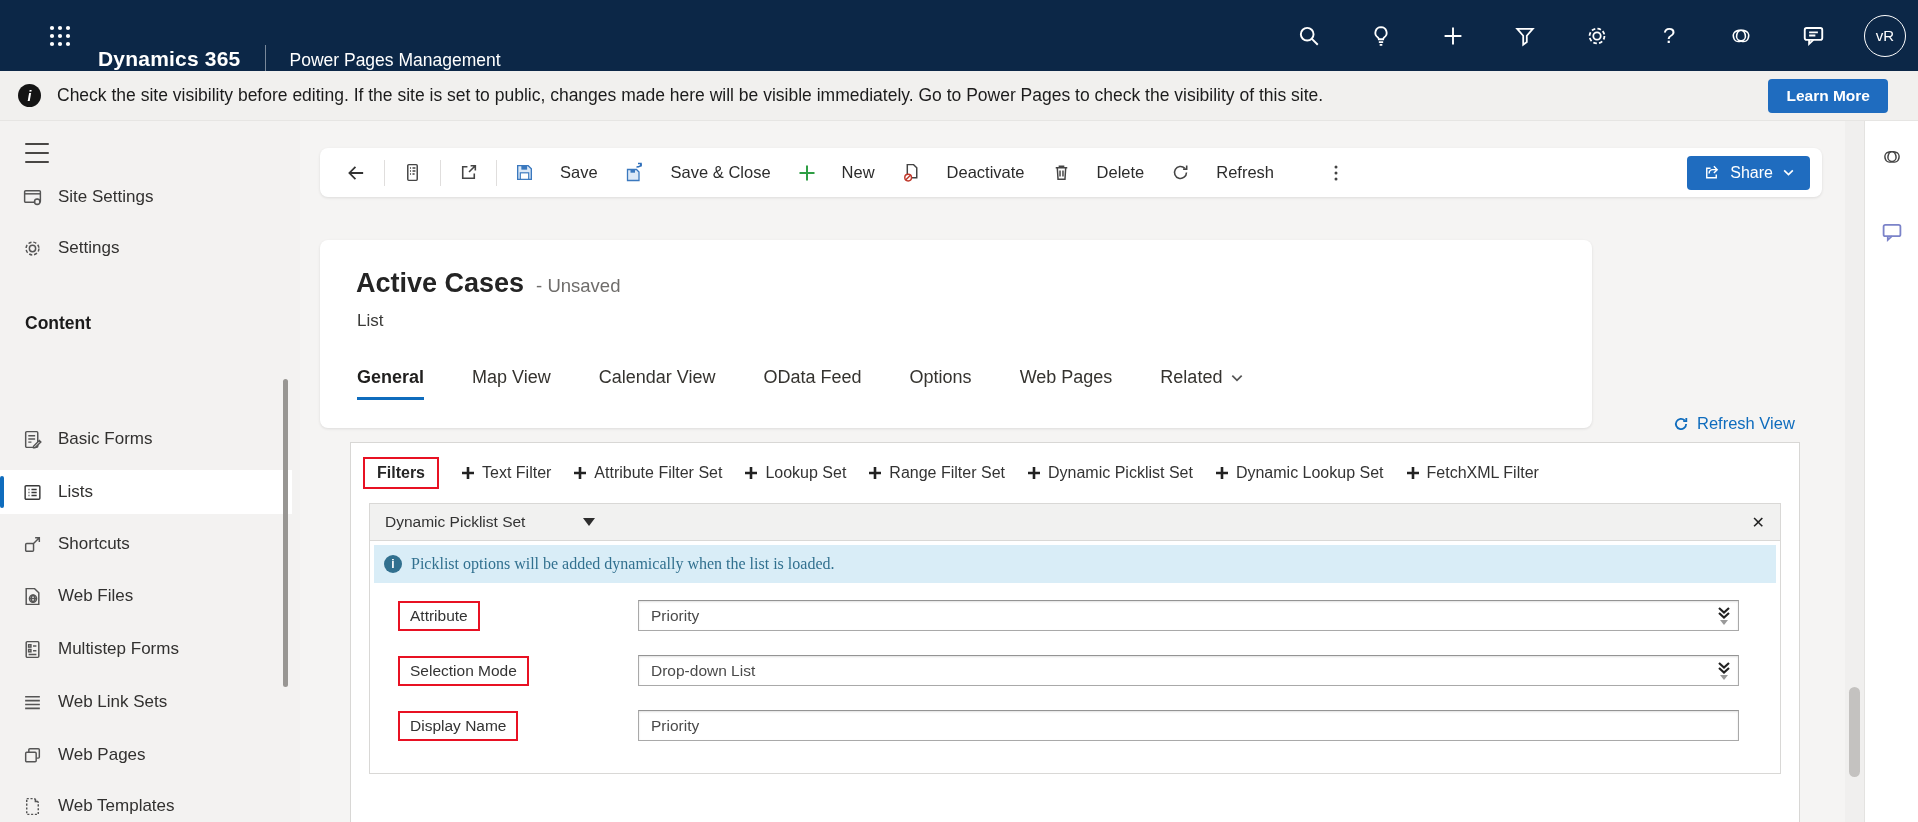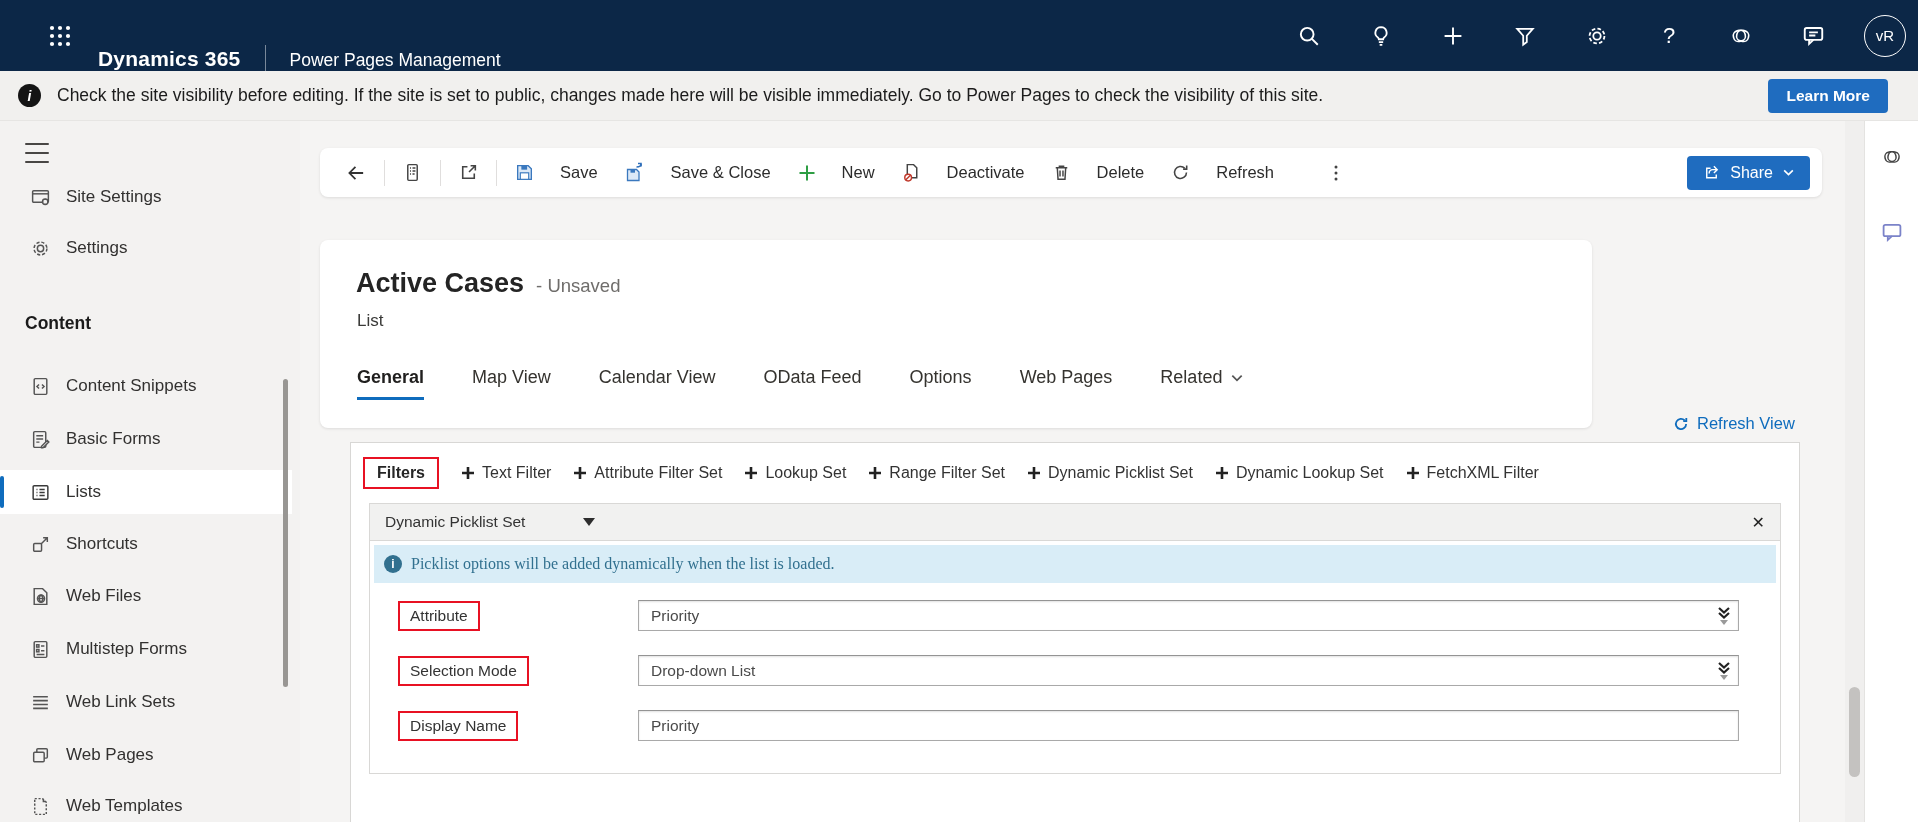--- a/index.html
+++ b/index.html
@@ -22,21 +22,21 @@
   .banner-ico{width:23px;height:23px;border-radius:50%;background:#141414;color:#fff;display:flex;align-items:center;justify-content:center;font-size:14px;font-weight:700;font-style:italic;flex:none;}
   .banner-text{margin-left:16px;font-size:17.5px;color:#1c1c1c;}
   .learnmore{margin-left:auto;background:#1f6cbf;color:#fff;font-size:15.5px;font-weight:600;border:none;border-radius:4px;height:34px;padding:0 18px;cursor:pointer;white-space:nowrap;}
 
   
   .bodyrow{position:absolute;left:0;top:121px;width:1918px;height:701px;}
   .sidebar{position:absolute;left:0;top:0;width:300px;height:701px;background:#f3f2f1;}
   .main{position:absolute;left:300px;top:0;width:1618px;height:701px;background:#f5f4f3;}
 
   
-  .srow{position:absolute;left:0;width:292px;height:44px;display:flex;align-items:center;gap:15px;padding-left:30px;color:#323130;font-size:17px;cursor:pointer;}
+  .srow{position:absolute;left:0;width:292px;height:44px;display:flex;align-items:center;gap:15px;padding-left:22px;color:#323130;font-size:17px;cursor:pointer;}
   .srow svg{flex:none;}
   .srow.selected{background:#fff;}
   .sel-bar{position:absolute;left:0;top:6px;width:4px;height:32px;background:#0f6cbd;border-radius:2px;}
   .sheader{position:absolute;left:25px;width:240px;font-size:17.5px;font-weight:700;color:#1b1b1b;}
   .hamburger{position:absolute;left:25px;top:22px;width:24px;height:20px;display:flex;flex-direction:column;justify-content:space-between;cursor:pointer;}
   .hamburger span{display:block;height:2px;background:#484644;border-radius:1px;}
   .side-scroll{position:absolute;left:283px;top:258px;width:5px;height:308px;background:#989693;border-radius:3px;}
 
   
   .card{background:#fff;border-radius:8px;box-shadow:0 1px 3px rgba(0,0,0,.10);}
@@ -190,27 +190,20 @@
       <div class="srow" style="top:105px">
         <svg width="21" height="21" viewBox="0 0 20 20" fill="none" stroke="#555" stroke-width="1.4">
             <circle cx="10" cy="10" r="3"></circle>
             <circle cx="10" cy="10" r="6.1" stroke-dasharray="3 1.8"></circle>
           </svg>
         <span>Settings</span>
       </div>
 
       <div class="sheader" style="top:192px">Content</div>
 
-      <div class="srow" style="top:243px">
-        <svg width="21" height="21" viewBox="0 0 20 20" fill="none" stroke="#555" stroke-width="1.4">
-            <rect x="4" y="2.5" width="12" height="15" rx="1"></rect>
-            <path d="M8.6 8l-2 2 2 2M11.4 8l2 2-2 2"></path>
-          </svg>
-        <span>Content Snippets</span>
-      </div>
       <div class="srow" style="top:296px">
         <svg width="21" height="21" viewBox="0 0 20 20" fill="none" stroke="#555" stroke-width="1.4">
             <rect x="3.5" y="2.5" width="11.5" height="15" rx="1"></rect>
             <path d="M6 6.5h6.5M6 9.5h6.5M6 12.5h3"></path>
             <path d="M11 16.5l5.5-5.5 1.4 1.4-5.5 5.5H11z" fill="#f3f2f1"></path>
           </svg>
         <span>Basic Forms</span>
       </div>
       <div class="srow selected" style="top:349px">
         <div class="sel-bar"></div>

